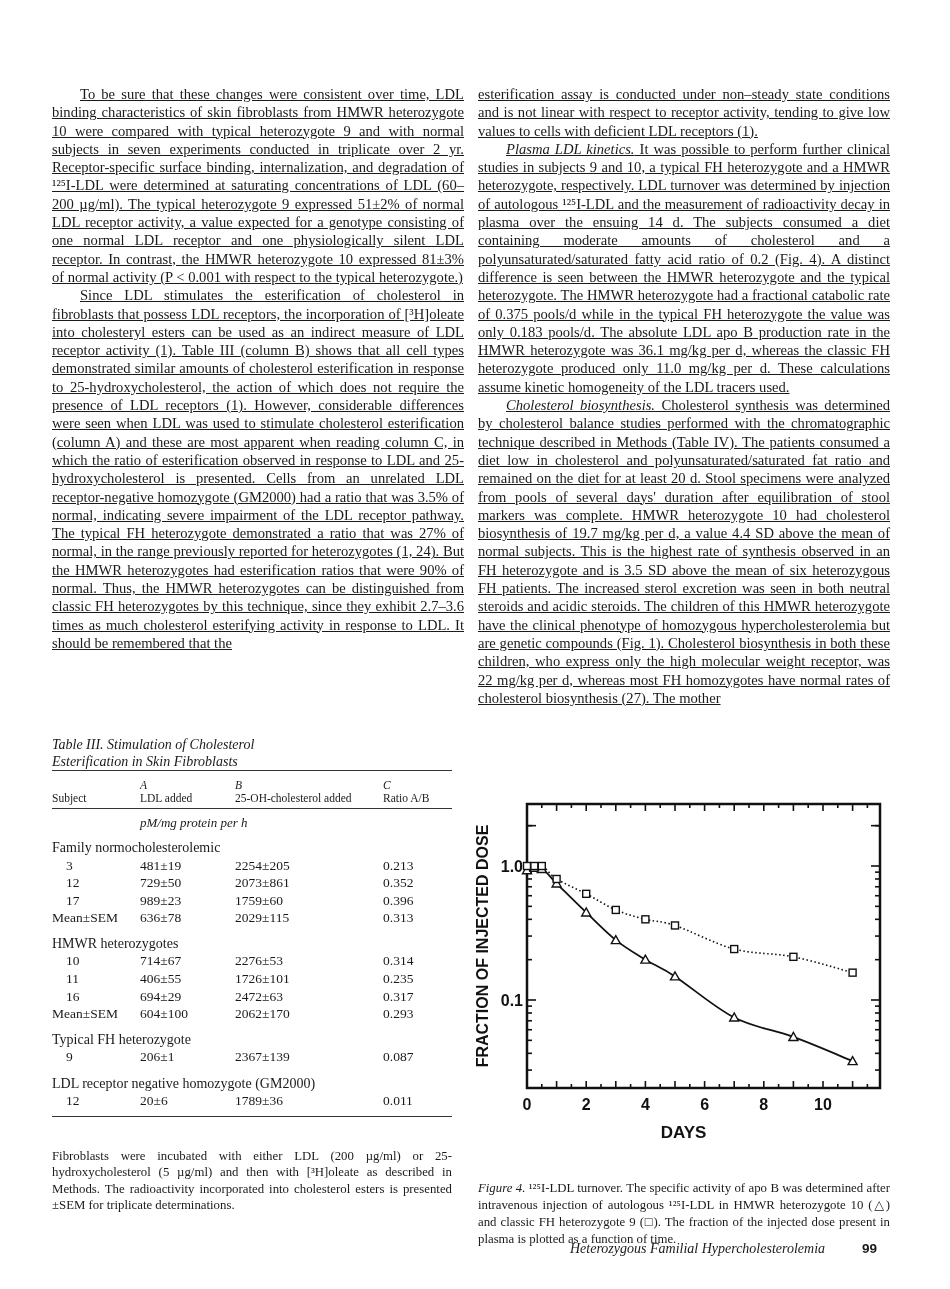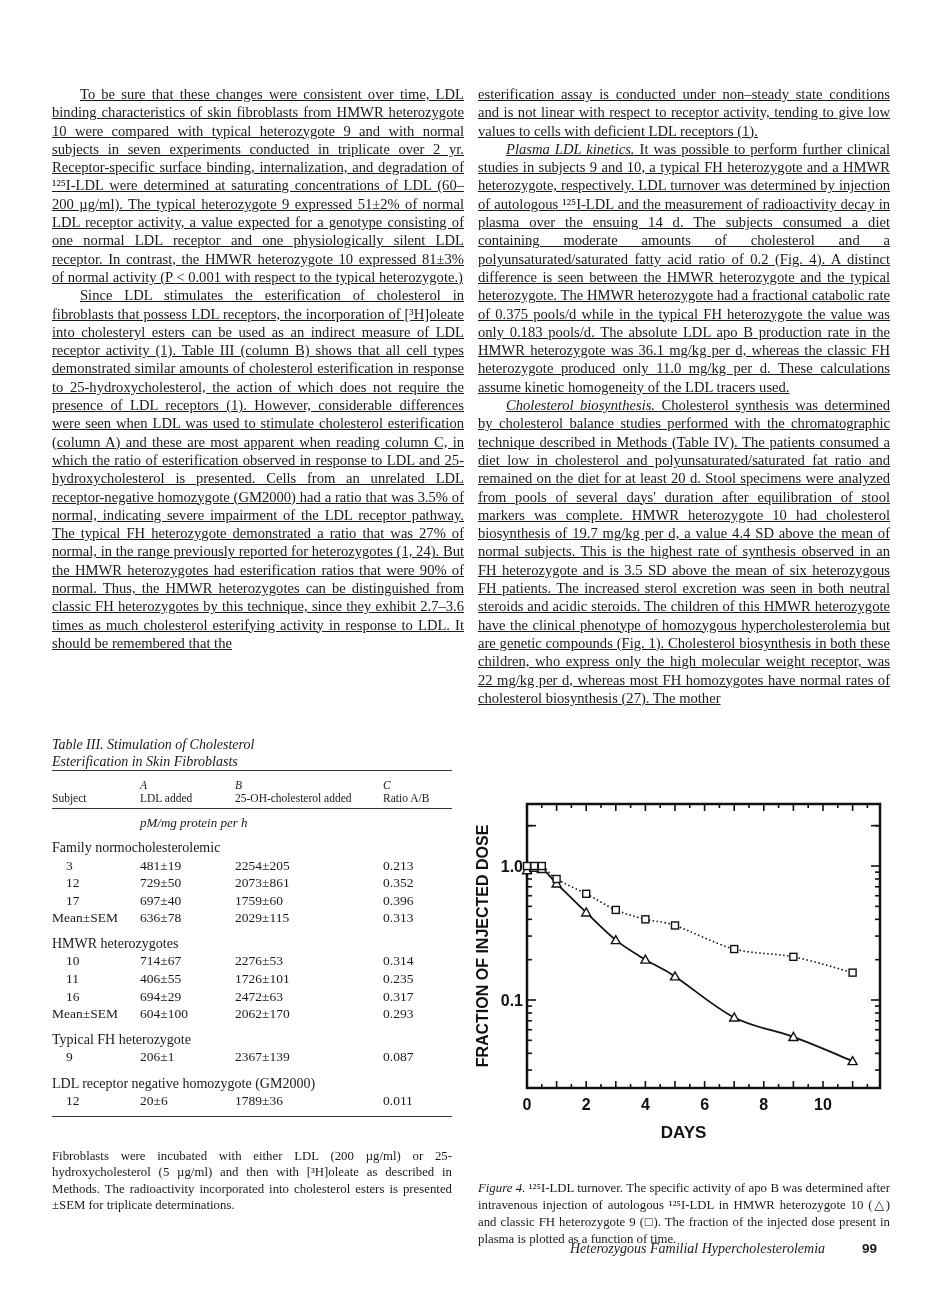--- a/index.html
+++ b/index.html
@@ -72,21 +72,21 @@
         <div class="c c3">0.213</div>
       </div>
       <div class="trow">
         <div class="c c0">12</div>
         <div class="c c1">729±50</div>
         <div class="c c2">2073±861</div>
         <div class="c c3">0.352</div>
       </div>
       <div class="trow">
         <div class="c c0">17</div>
-        <div class="c c1">697±40</div>
+        <div class="c c1">989±23</div>
         <div class="c c2">1759±60</div>
         <div class="c c3">0.396</div>
       </div>
       <div class="trow mean">
         <div class="c c0">Mean±SEM</div>
         <div class="c c1">636±78</div>
         <div class="c c2">2029±115</div>
         <div class="c c3">0.313</div>
       </div>
       <div class="group-label">HMWR heterozygotes</div>

